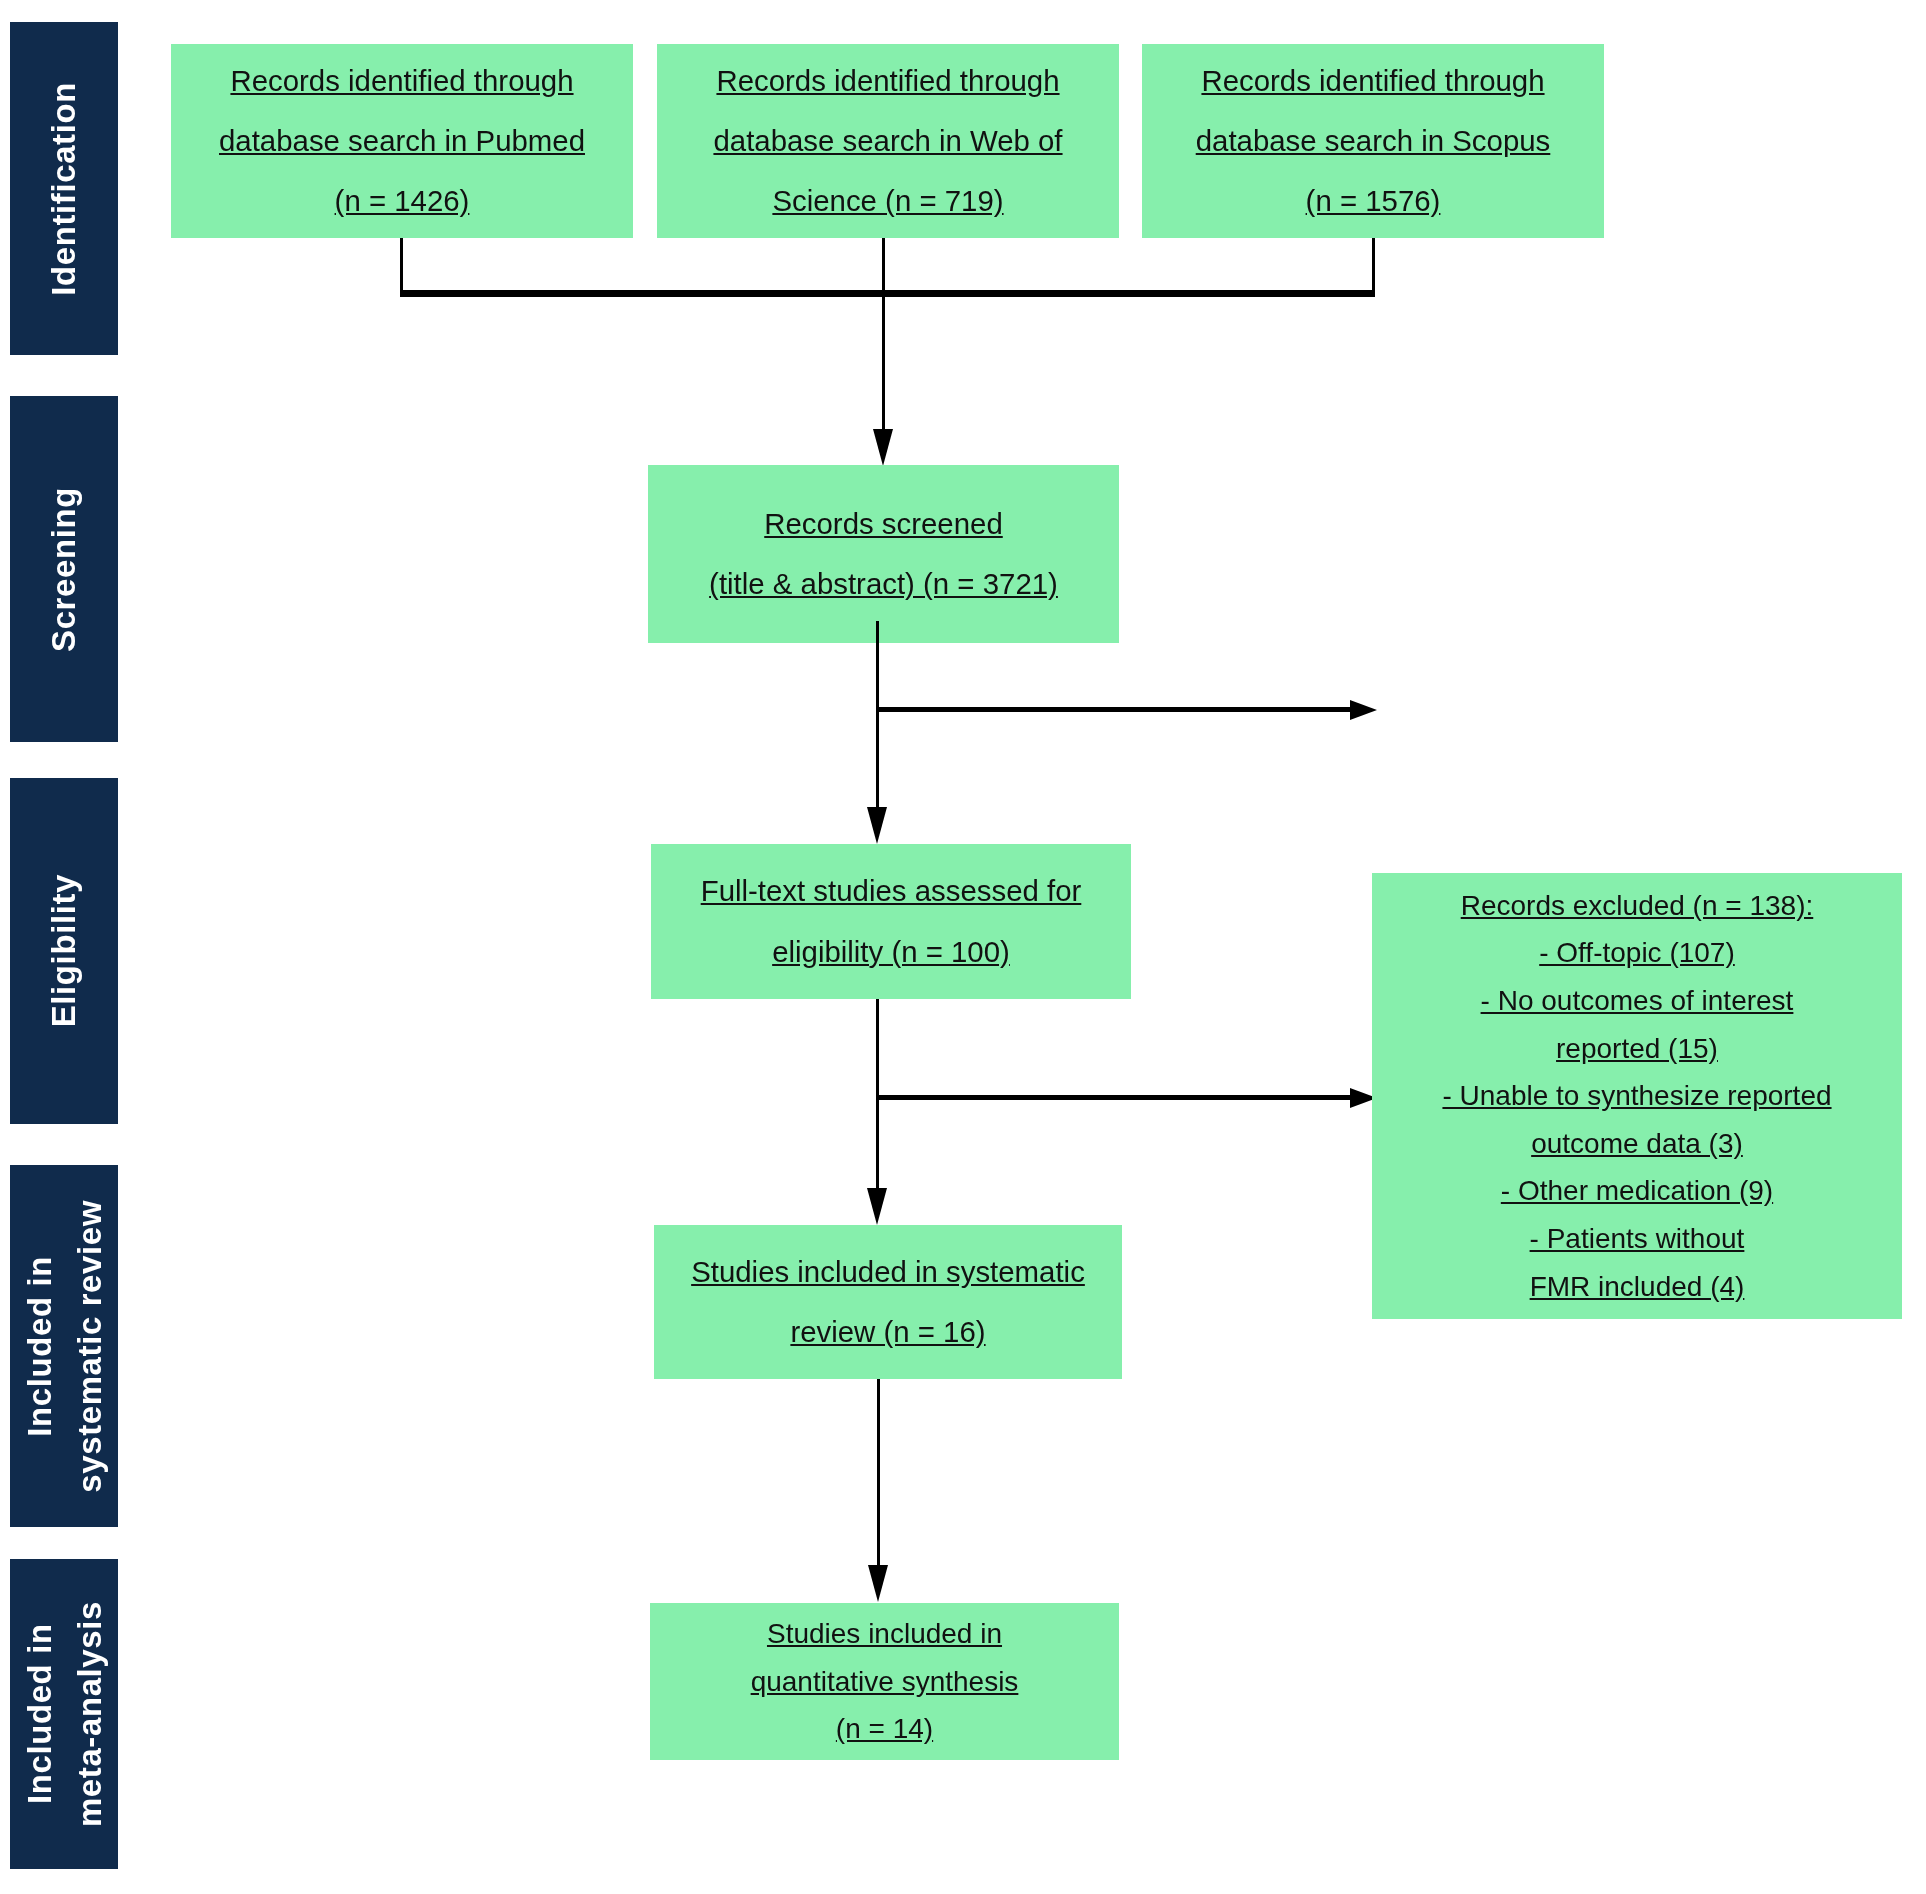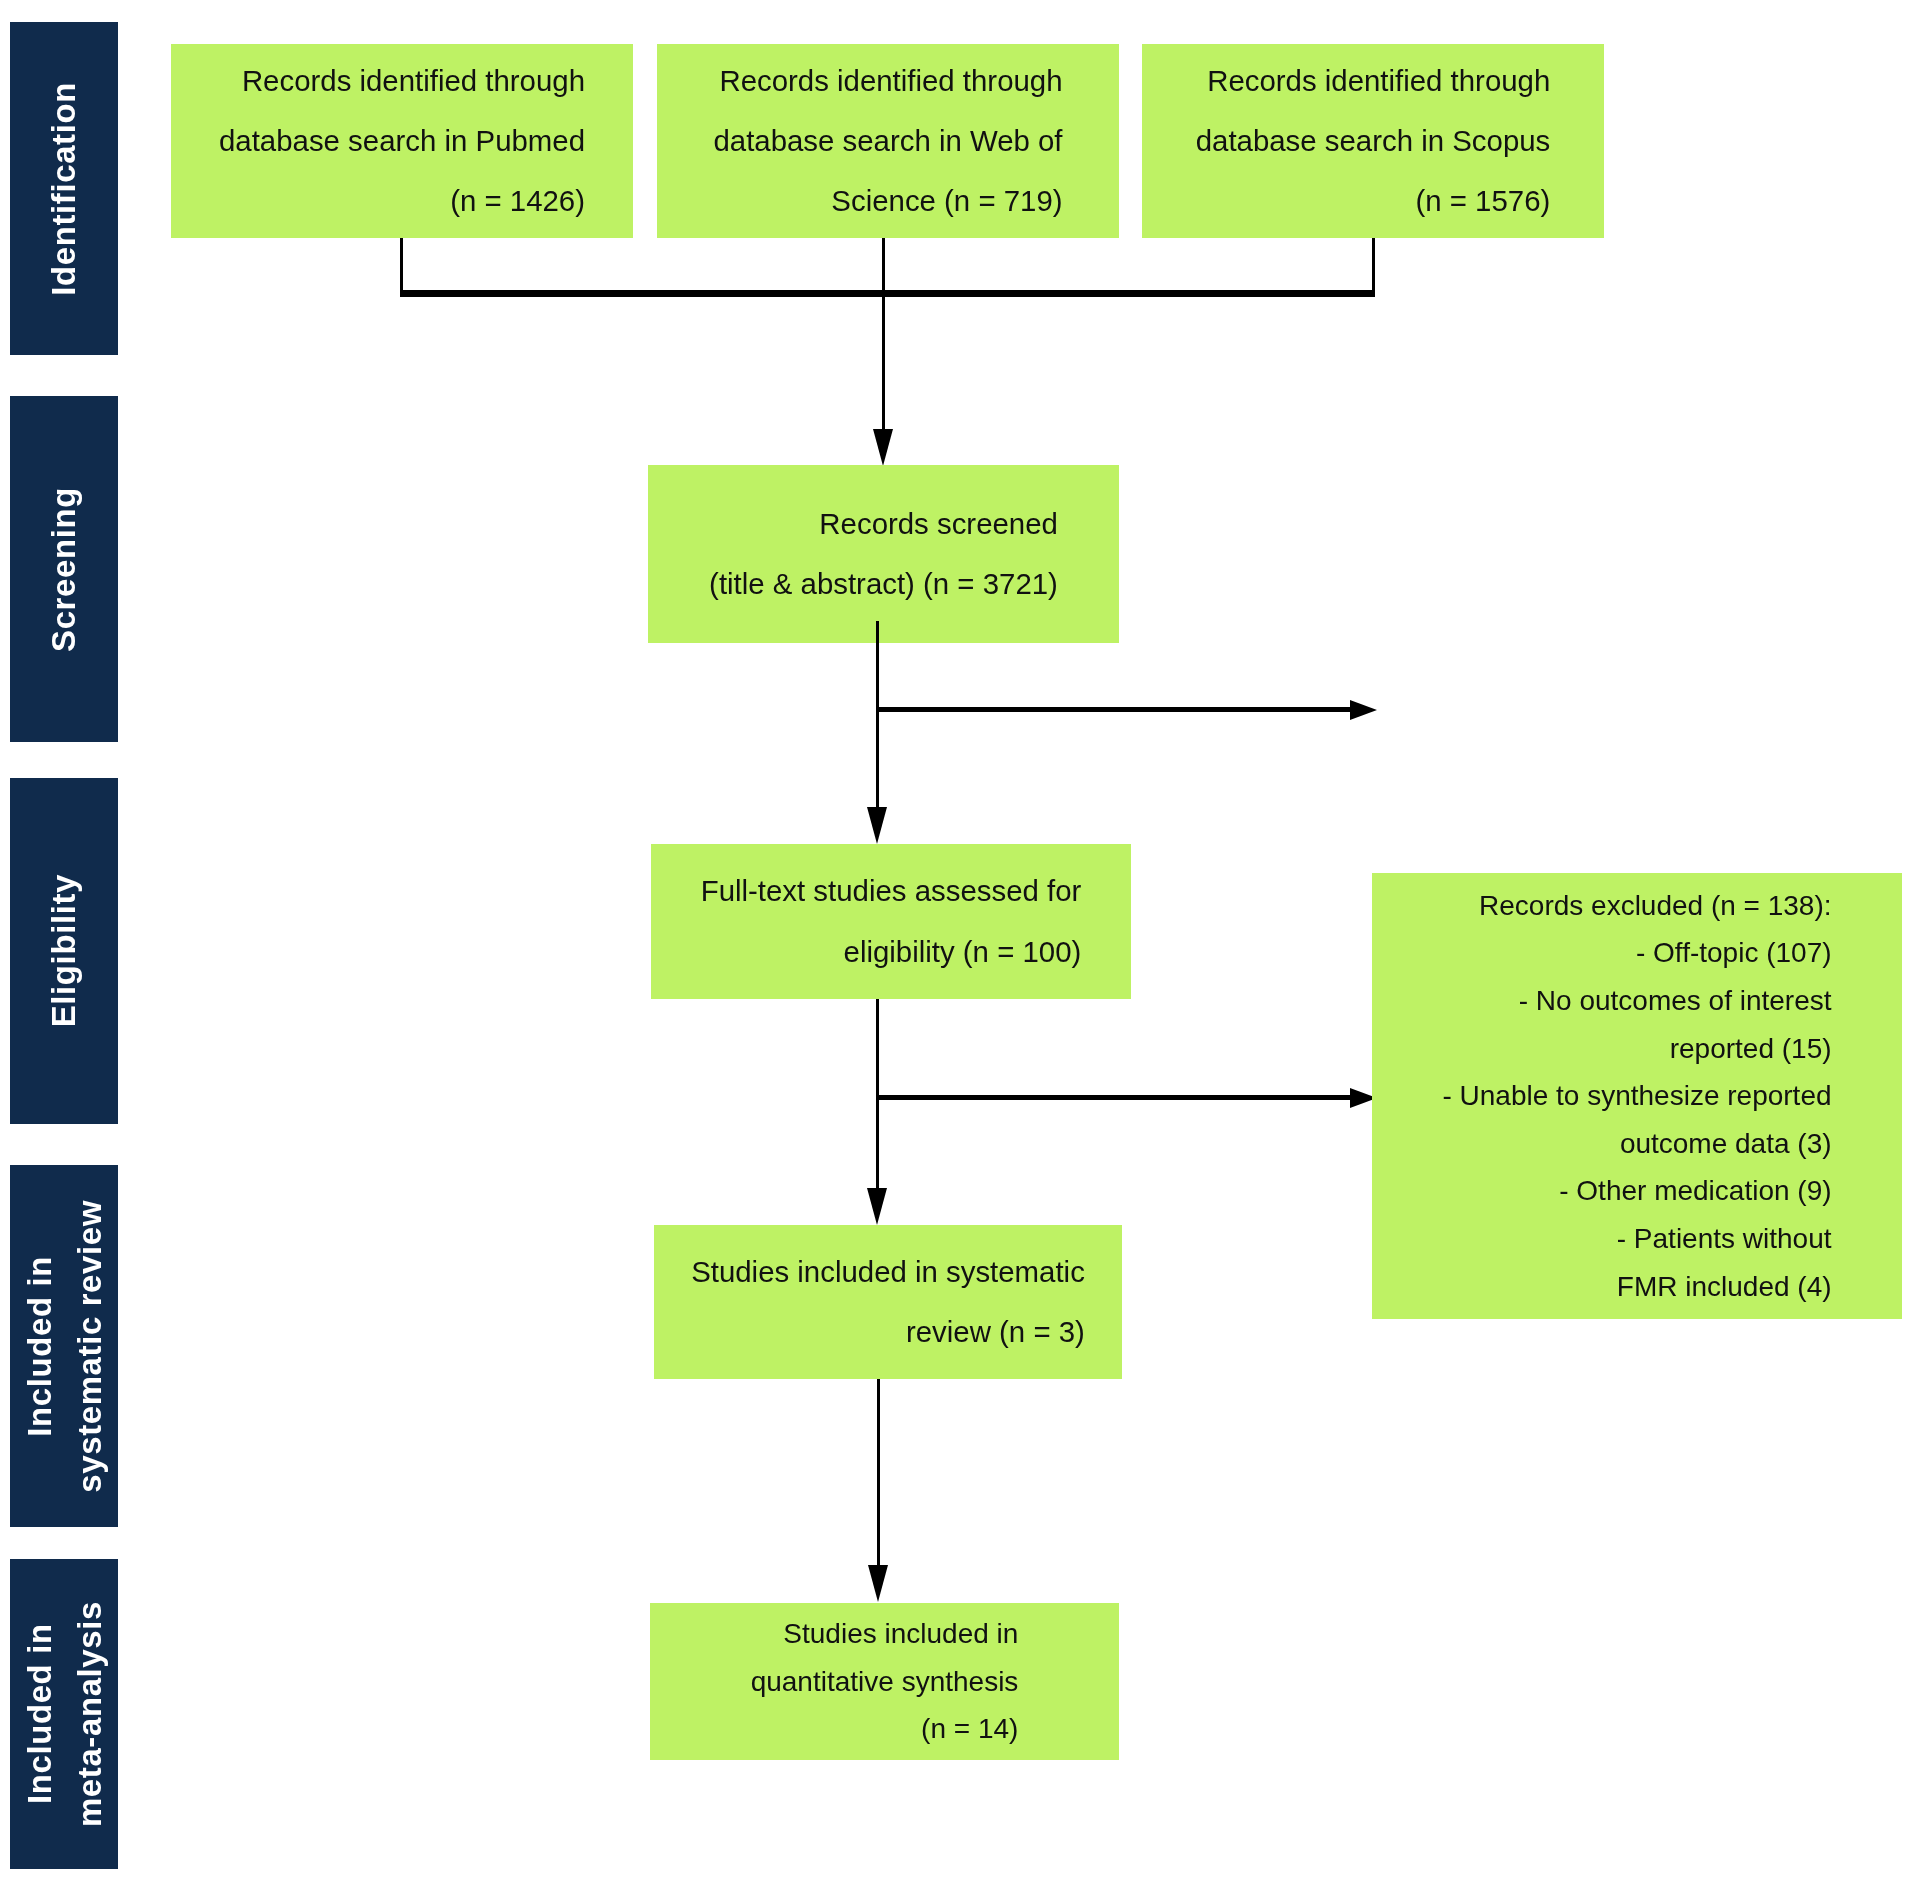--- a/index.html
+++ b/index.html
@@ -10,23 +10,23 @@
   .stage-bar {
     position:absolute; left:10px; width:108px; background:#102B4C;
     display:flex; align-items:center; justify-content:center;
   }
   .stage-label {
     writing-mode:vertical-rl; transform:rotate(180deg);
     color:#ffffff; font-weight:bold; font-size:33px; line-height:1.5;
     white-space:pre-line; text-align:center; letter-spacing:0.6px;
   }
   .flow-box {
-    position:absolute; background:#bef264;
+    position:absolute; background:#86efac;
     display:flex; align-items:center; justify-content:center;
-    text-align:right; font-size:29.4px; line-height:2.05; white-space:pre-line;
+    text-align:center; font-size:29.4px; line-height:2.05; white-space:pre-line;text-decoration:underline;
   }
   .flow-box.tight { line-height:1.9; }
   .flow-box.tighter { line-height:1.7; font-size:28px; }
   .line { position:absolute; background:#000000; }
   .arrow-down {
     position:absolute; width:0; height:0;
     border-left:10.6px solid transparent; border-right:10.6px solid transparent;
     border-top:37px solid #000000;
   }
   .arrow-right {
@@ -95,21 +95,21 @@
 - Off-topic (107)
 - No outcomes of interest
 reported (15)
 - Unable to synthesize reported
 outcome data (3)
 - Other medication (9)
 - Patients without
 FMR included (4)</div>
 
   <div class="flow-box" style="left:654px; top:1225px; width:468px; height:154px;">Studies included in systematic
-review (n = 3)</div>
+review (n = 16)</div>
 
   <div class="line" style="left:877px; top:1379px; width:2.9px; height:188px;"></div>
   <div class="arrow-down" style="left:868px; top:1565px;"></div>
 
   <div class="flow-box tighter" style="left:650px; top:1603px; width:469px; height:157px;">Studies included in
 quantitative synthesis
 (n = 14)</div>
 
 </div>
 

